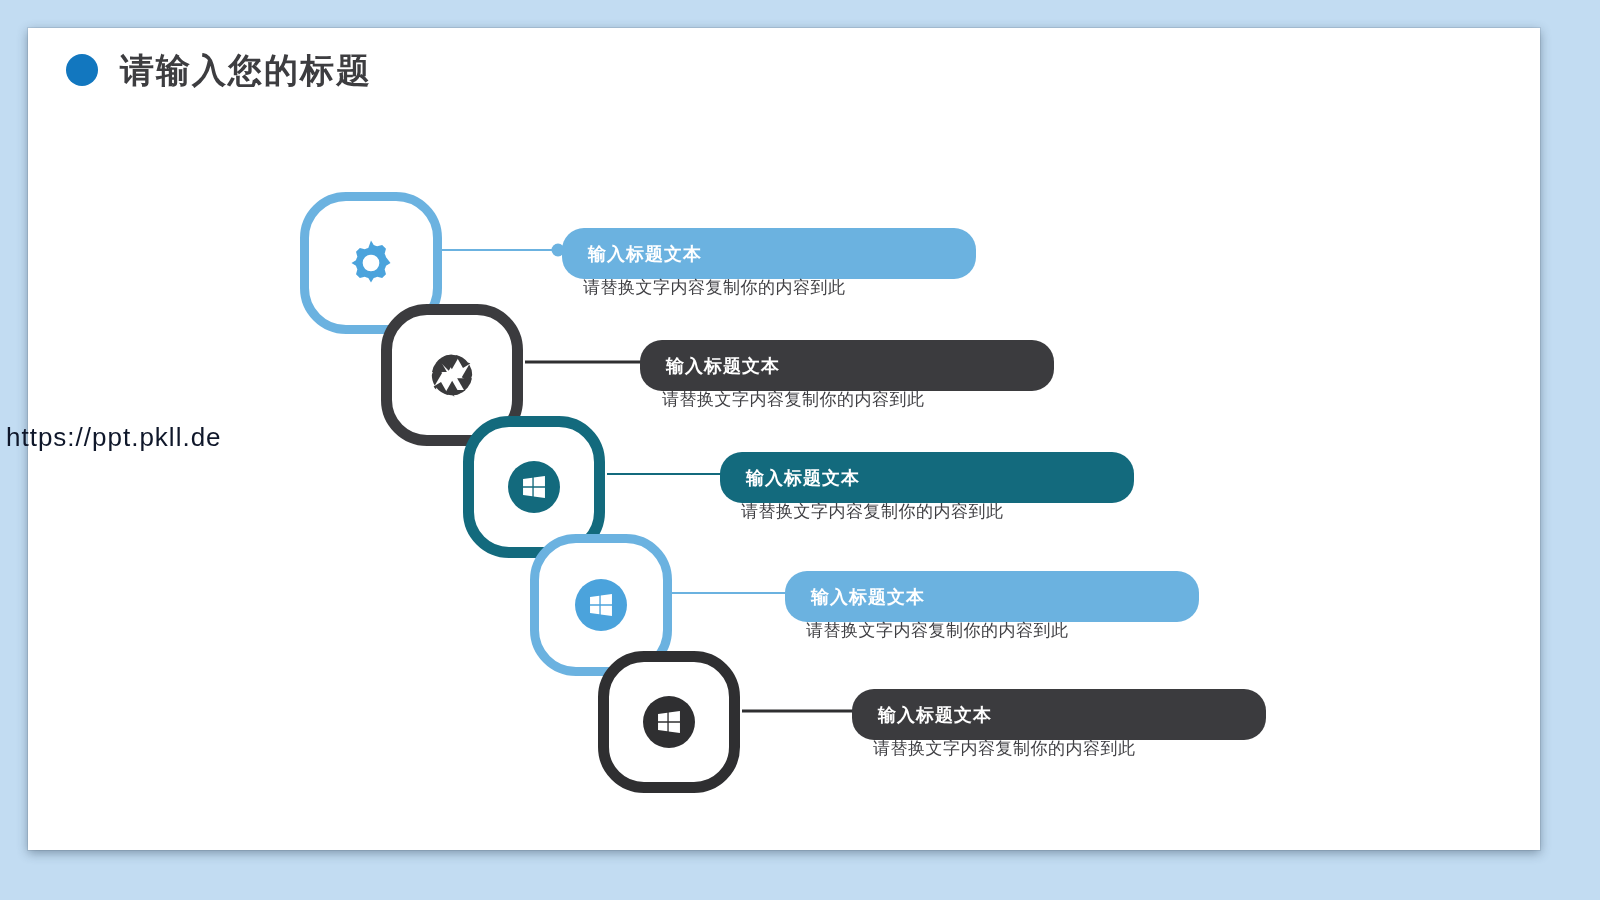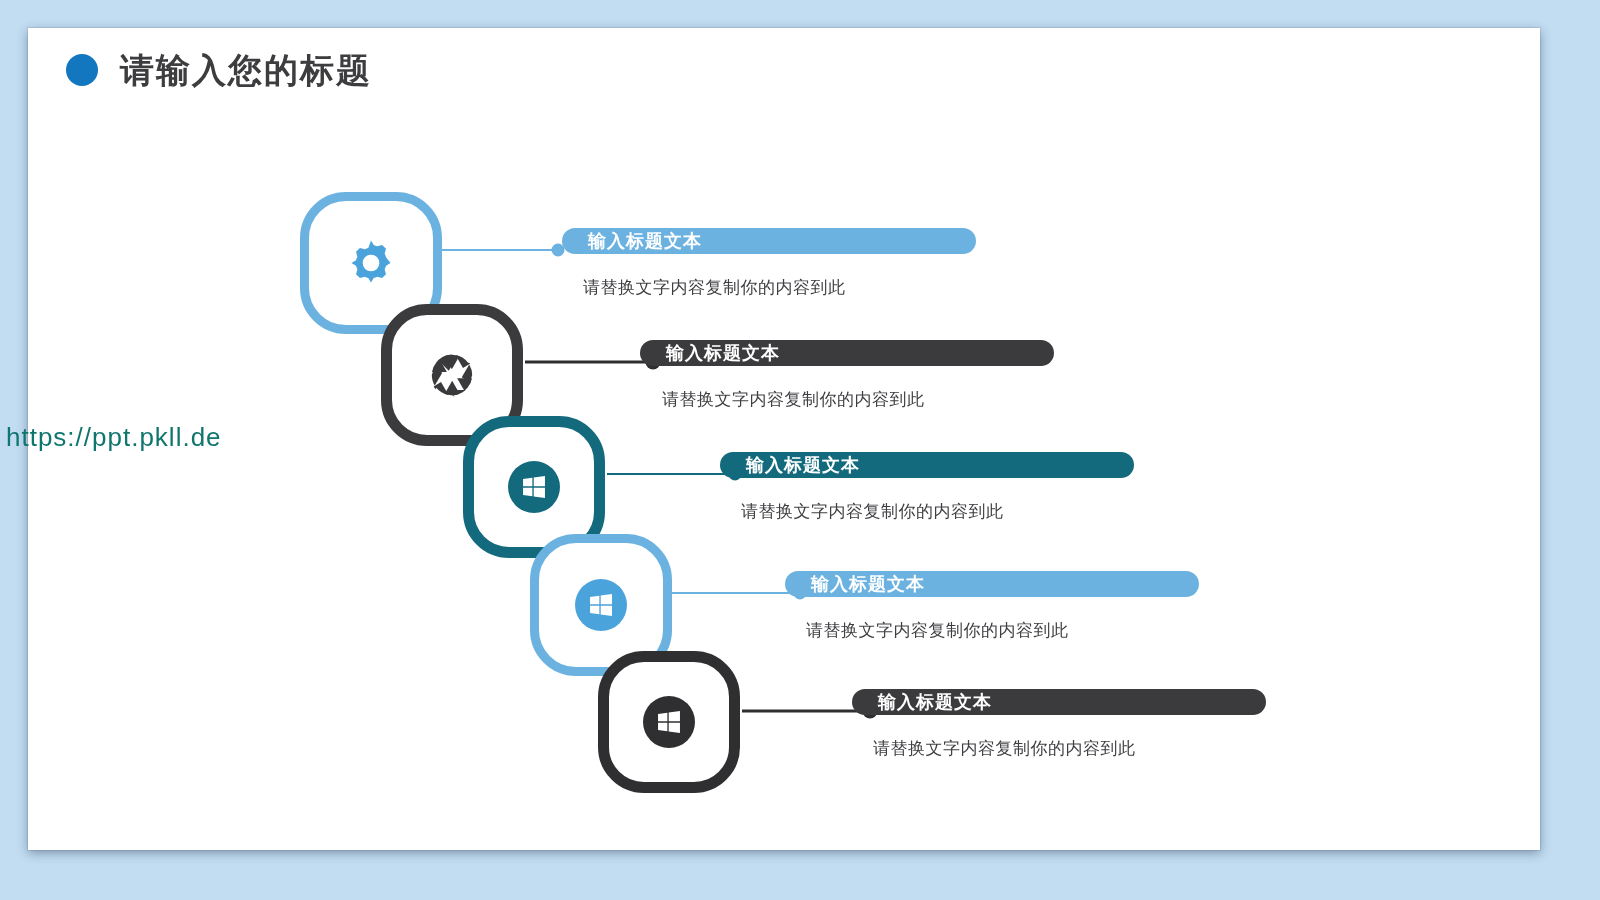--- a/index.html
+++ b/index.html
@@ -49,21 +49,21 @@
     line-height: 1;
     white-space: nowrap;
   }
 
   
   #watermark {
     position: absolute;
     left: -22px;
     top: 394px;
     font-size: 26px;
-    color: #0f766e;
+    color: #0f172a;
     letter-spacing: 1px;
     white-space: nowrap;
     user-select: none;
   }
 
   
   .row {
     position: absolute;
   }
 
@@ -116,21 +116,21 @@
     width: 13px;
     height: 13px;
     border-radius: 50%;
     transform: translate(-50%, -50%);
   }
   .conn-dot.bold { width: 15px; height: 15px; }
 
   
   .pill {
     position: absolute;
-    height: 26px;
+    height: 51px;
     border-radius: 22px;
     display: flex;
     align-items: center;
     box-sizing: border-box;
     padding-left: 26px;
   }
   .pill-label {
     color: #ffffff;
     font-size: 18px;
     font-weight: bold;

